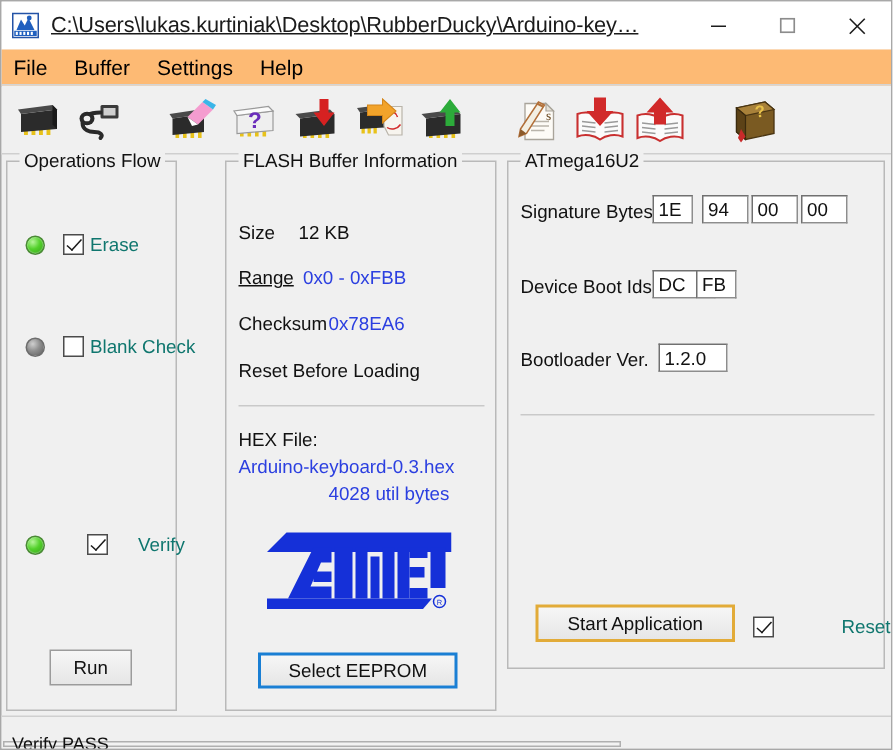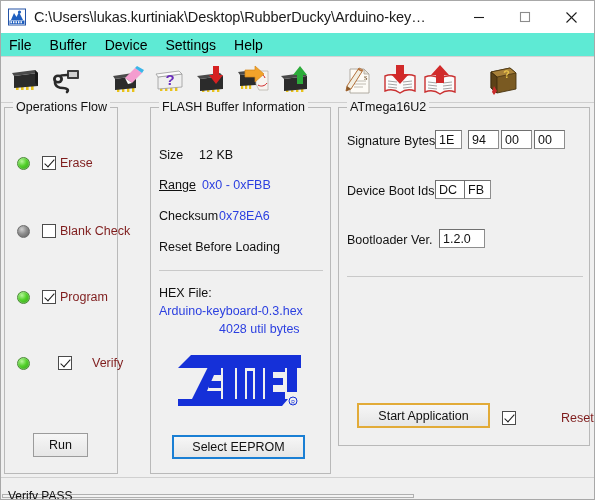--- a/index.html
+++ b/index.html
@@ -28,37 +28,38 @@
   #app-icon {
     width: 18px; height: 18px;
     margin-left: 7px; margin-right: 8px;
     position: relative; flex: 0 0 auto;
   }
   #title-text {
     font-size: 14.5px;
     color: #1b1b1b;
     white-space: nowrap;
     letter-spacing: -0.1px;
+    text-decoration: underline;
   }
   #wincontrols {
     position: absolute; right: 0; top: 0;
     height: 32px; display: flex;
   }
   .winbtn {
     width: 46px; height: 32px;
     display: flex; align-items: center; justify-content: center;
     color: #1c1c1c;
   }
   .winbtn svg { display: block; }
 
   
   #menubar {
     position: absolute; left: 0; top: 32px;
     width: 593px; height: 24px;
-    background: #5eead4;
+    background: #fdba74;
     display: flex; align-items: center;
     border-bottom: 1px solid #d4d4d4;
   }
   .menu-item {
     font-size: 14px; color: #000;
     padding: 2px 9px;
     white-space: nowrap;
   }
   .menu-item:first-child { padding-left: 8px; }
 
@@ -126,21 +127,21 @@
   }
   .cbox.checked::after {
     content: "";
     position: absolute;
     left: 4px; top: 0px;
     width: 4px; height: 9px;
     border: solid #1a1a1a;
     border-width: 0 1.6px 1.6px 0;
     transform: rotate(42deg);
   }
-  .oplabel { font-size: 12.5px; color: #7f1d1d; white-space: nowrap; }
+  .oplabel { font-size: 12.5px; color: #0f766e; white-space: nowrap; }
 
   
   .btn {
     position: absolute;
     background: linear-gradient(#f6f6f6, #e6e6e6);
     border: 1px solid #9b9b9b;
     font-size: 12.5px;
     color: #111;
     display: flex; align-items: center; justify-content: center;
     font-family: "Liberation Sans", sans-serif;
@@ -244,21 +245,20 @@
             <line x1="1.5" y1="1.5" x2="11.5" y2="11.5" stroke="#1c1c1c" stroke-width="1.1"></line>
             <line x1="11.5" y1="1.5" x2="1.5" y2="11.5" stroke="#1c1c1c" stroke-width="1.1"></line>
           </svg>
       </div>
     </div>
   </div>
 
   <div id="menubar">
     <div class="menu-item">File</div>
     <div class="menu-item">Buffer</div>
-    <div class="menu-item">Device</div>
     <div class="menu-item">Settings</div>
     <div class="menu-item">Help</div>
   </div>
 
   <div id="toolbar">
 
     <div class="tbicon" style="left:8px;">
       <svg viewBox="0 0 34 34">
         <g>
           <rect x="7" y="21" width="2.6" height="5" fill="#e8c21a"></rect>
@@ -413,25 +413,20 @@
       <span class="cbox checked"></span>
       <span class="oplabel">Erase</span>
     </div>
 
     <div class="oprow" style="top:114px;">
       <span class="led off"></span>
       <span class="cbox"></span>
       <span class="oplabel">Blank Check</span>
     </div>
 
-    <div class="oprow" style="top:180px;">
-      <span class="led on"></span>
-      <span class="cbox checked"></span>
-      <span class="oplabel">Program</span>
-    </div>
 
     <div class="oprow" style="top:246px;gap:16px;">
       <span class="led on"></span>
       <span class="cbox checked"></span>
       <span class="oplabel">Verify</span>
     </div>
 
     <div class="btn" style="left:28px; top:325px; width:55px; height:24px;">Run</div>
   </div>
 

